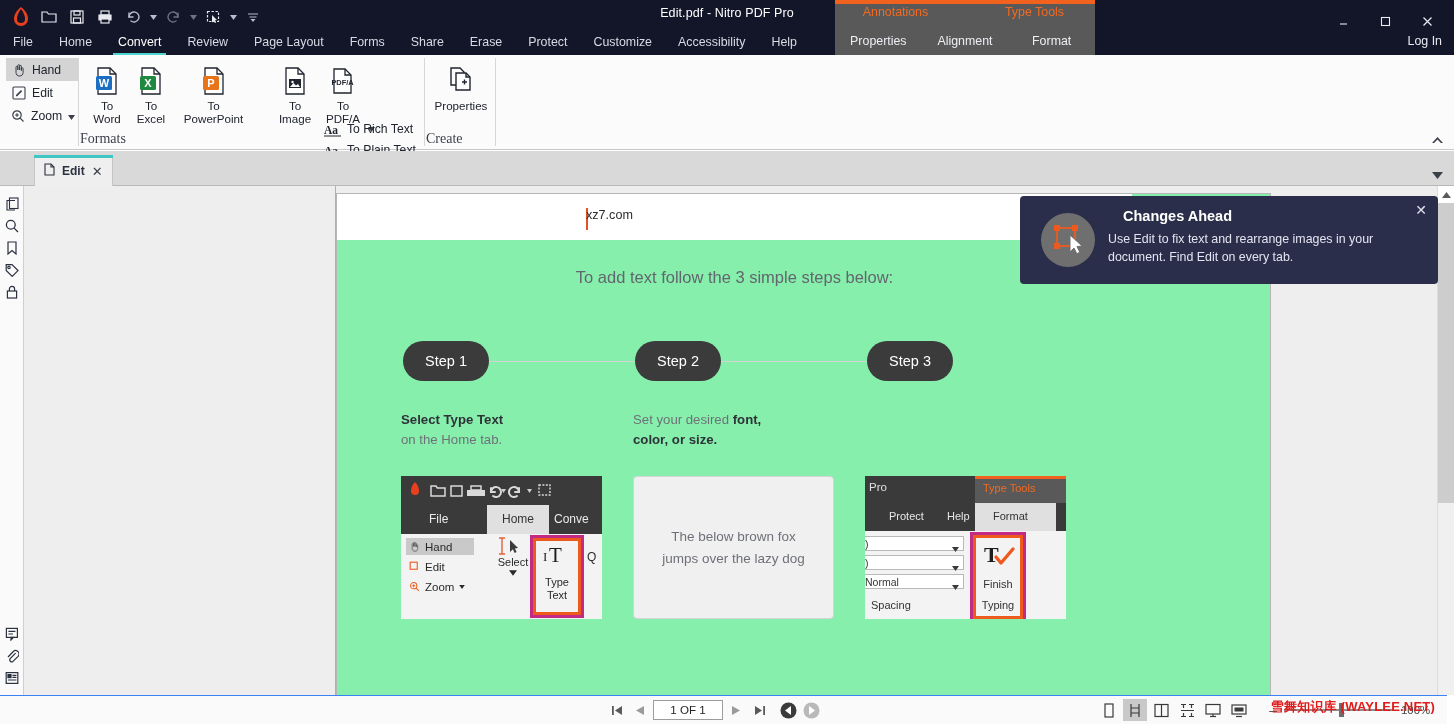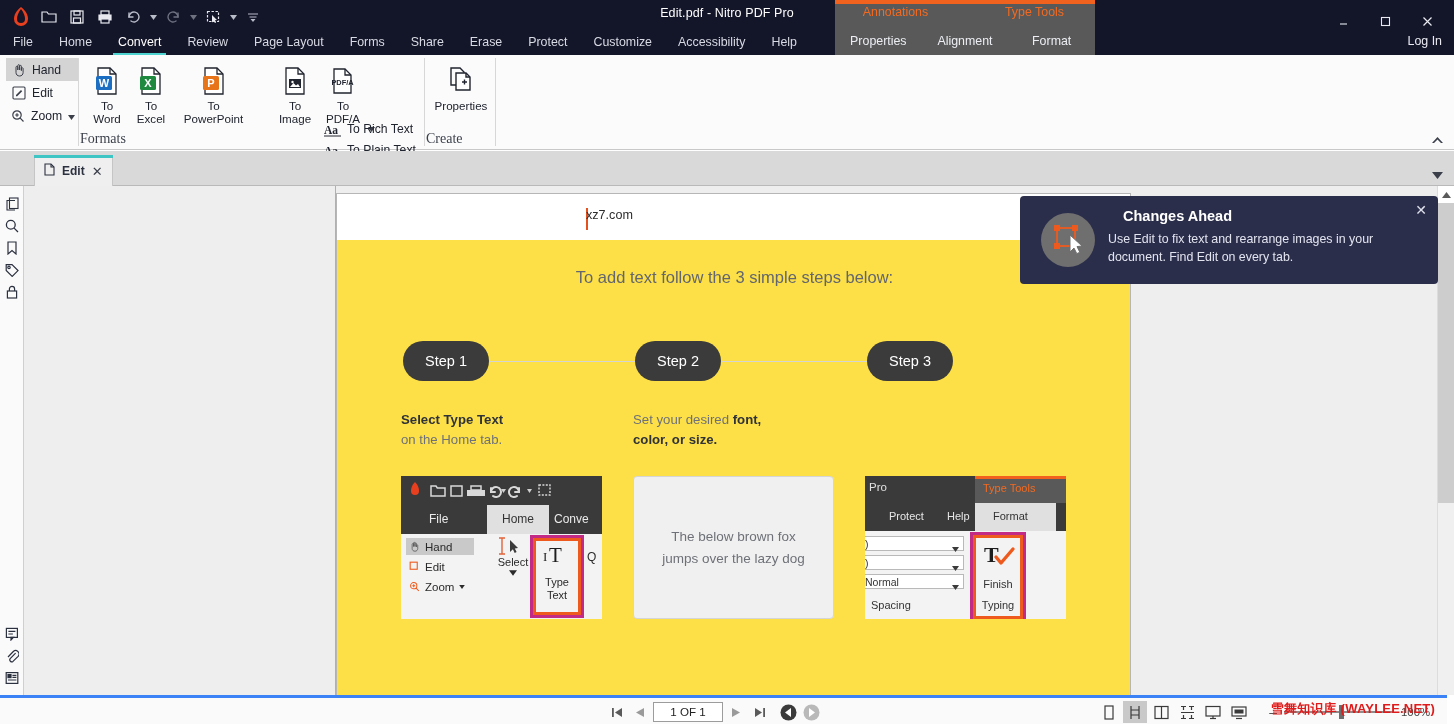--- a/index.html
+++ b/index.html
@@ -140,22 +140,22 @@
     position: absolute; left: 24px; top: 186px; width: 312px; height: 509px;
     background: #eeeeee; border-right: 1px solid #b0b0b0;
   }
 
   
   .viewer {
     position: absolute; left: 336px; top: 186px; right: 0px; height: 509px;
     background: #eeeeee;
   }
   .page {
-    position: absolute; left: 0px; top: 7px; width: 795px; height: 502px;
-    background: #fde047; border: 1px solid #b6b6b6; border-bottom: none; overflow: hidden;
+    position: absolute; left: 0px; top: 7px; width: 935px; height: 502px;
+    background: #86efac; border: 1px solid #b6b6b6; border-bottom: none; overflow: hidden;
   }
   .page-header {
     position: absolute; left: 0; top: 0; width: 795px; height: 46px; background: #ffffff;
   }
   .wm-url {
     position: absolute; left: 249px; top: 14px; font-size: 12.6px; color: #2c2c2c;
   }
   .wm-cursor {
     position: absolute; left: 249px; top: 14px; width: 2px; height: 22px; background: #e5511d;
   }
@@ -237,21 +237,21 @@
   .vscroll {
     position: absolute; right: 0; top: 186px; width: 17px; height: 509px;
     background: #f0f0f0; border-left: 1px solid #dcdcdc;
   }
   .vscroll .arrow { width: 17px; height: 17px; display:flex; align-items:center; justify-content:center; background:#fff; }
   .vscroll .thumb { position:absolute; left:0; top:17px; width:17px; height:300px; background:#cdcdcd; }
 
   
   .status {
     position: absolute; left: 0; bottom: 0; width: 1447px; height: 29px;
-    background: #fafafa; border-top: 3px solid #3b82f6;
+    background: #fafafa; border-top: 1px solid #3b82f6;
     display: flex; align-items: center;
   }
   .pager { position: absolute; left: 607px; top: 3px; display: flex; align-items: center; gap: 4px; }
   .pager .pb { width: 19px; height: 22px; display: flex; align-items: center; justify-content: center; }
   .pagebox {
     width: 70px; height: 20px; border: 1px solid #9c9c9c; background: #fff;
     font-size: 11.6px; color: #222; text-align: center; line-height: 18px;
   }
   .vmodes { position: absolute; right: 196px; top: 3px; display: flex; align-items: center; gap: 2px; }
   .vmodes .vb { width: 24px; height: 22px; display: flex; align-items: center; justify-content: center; }

